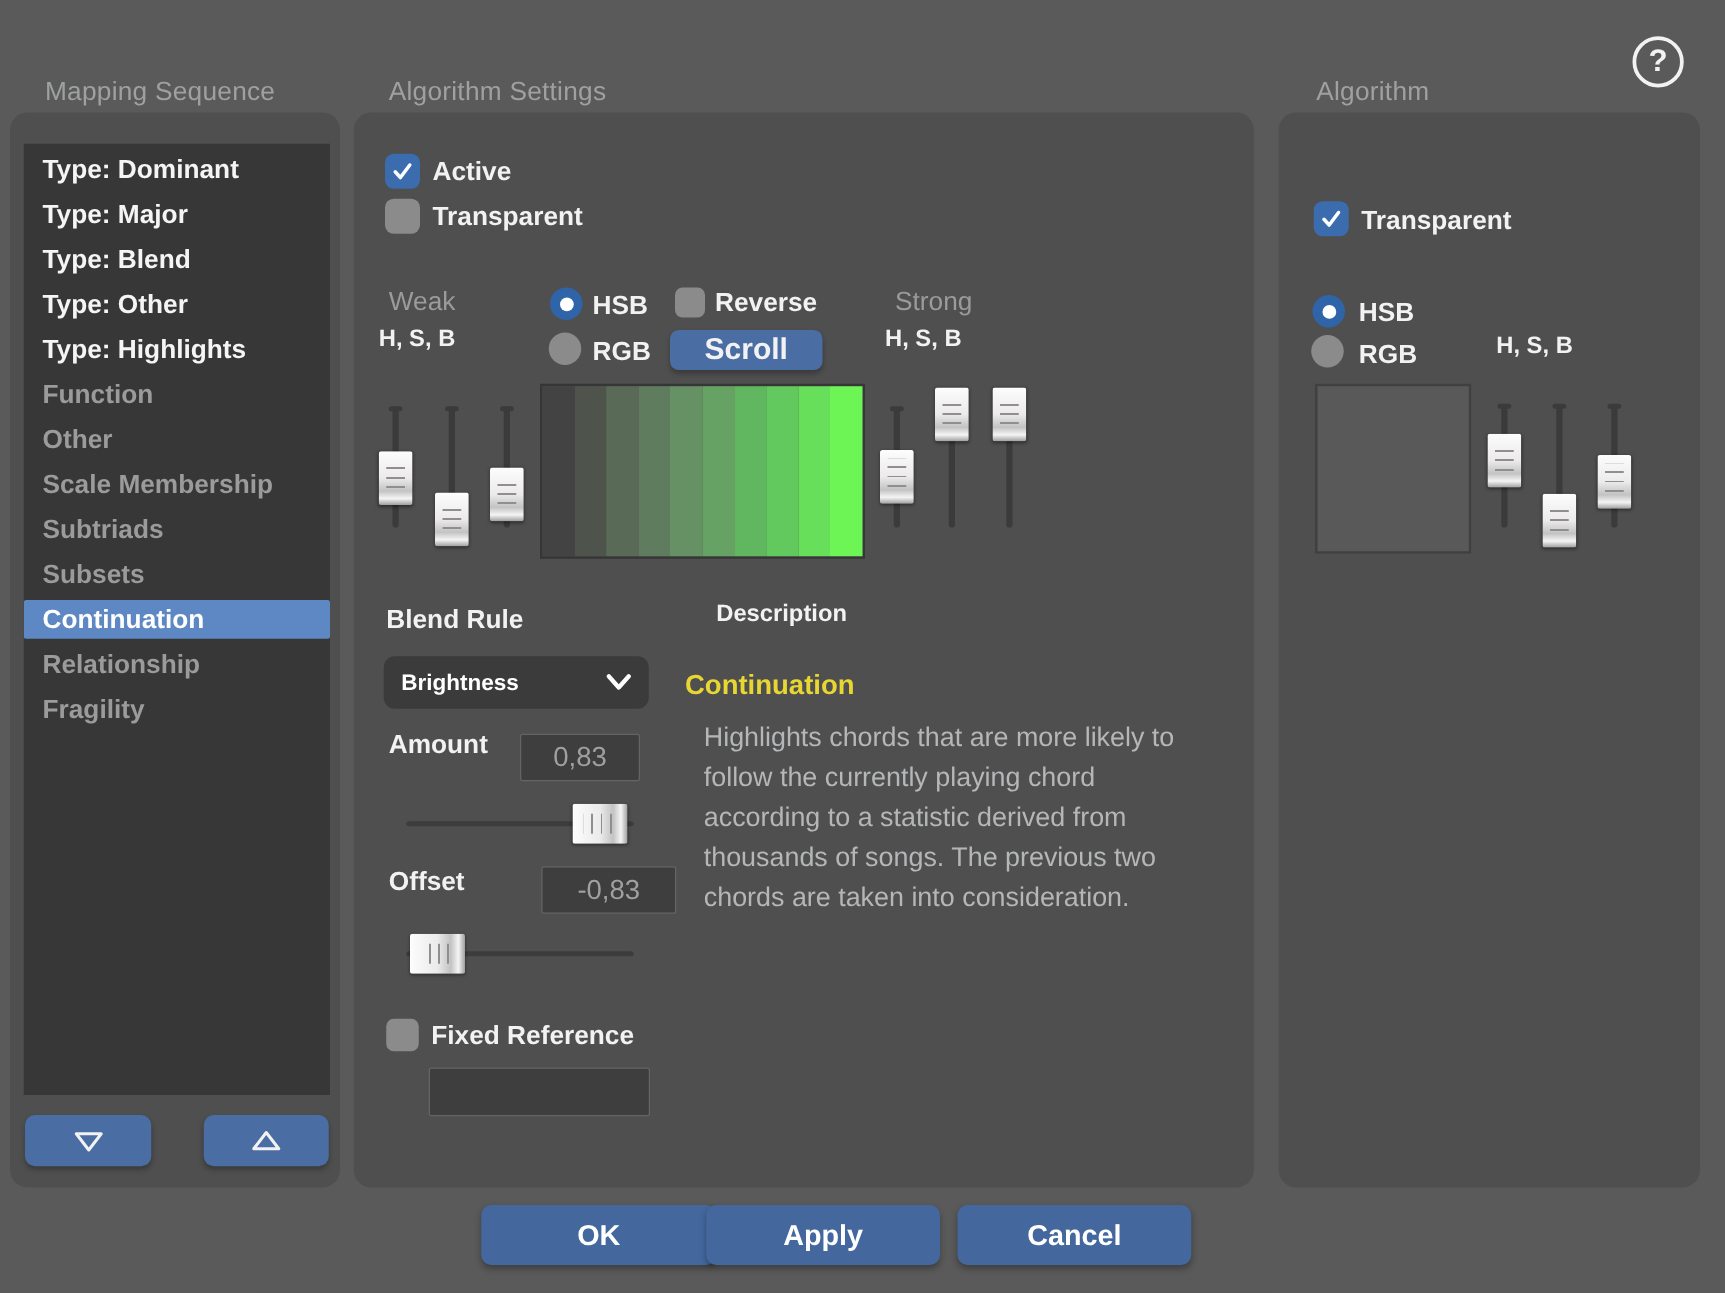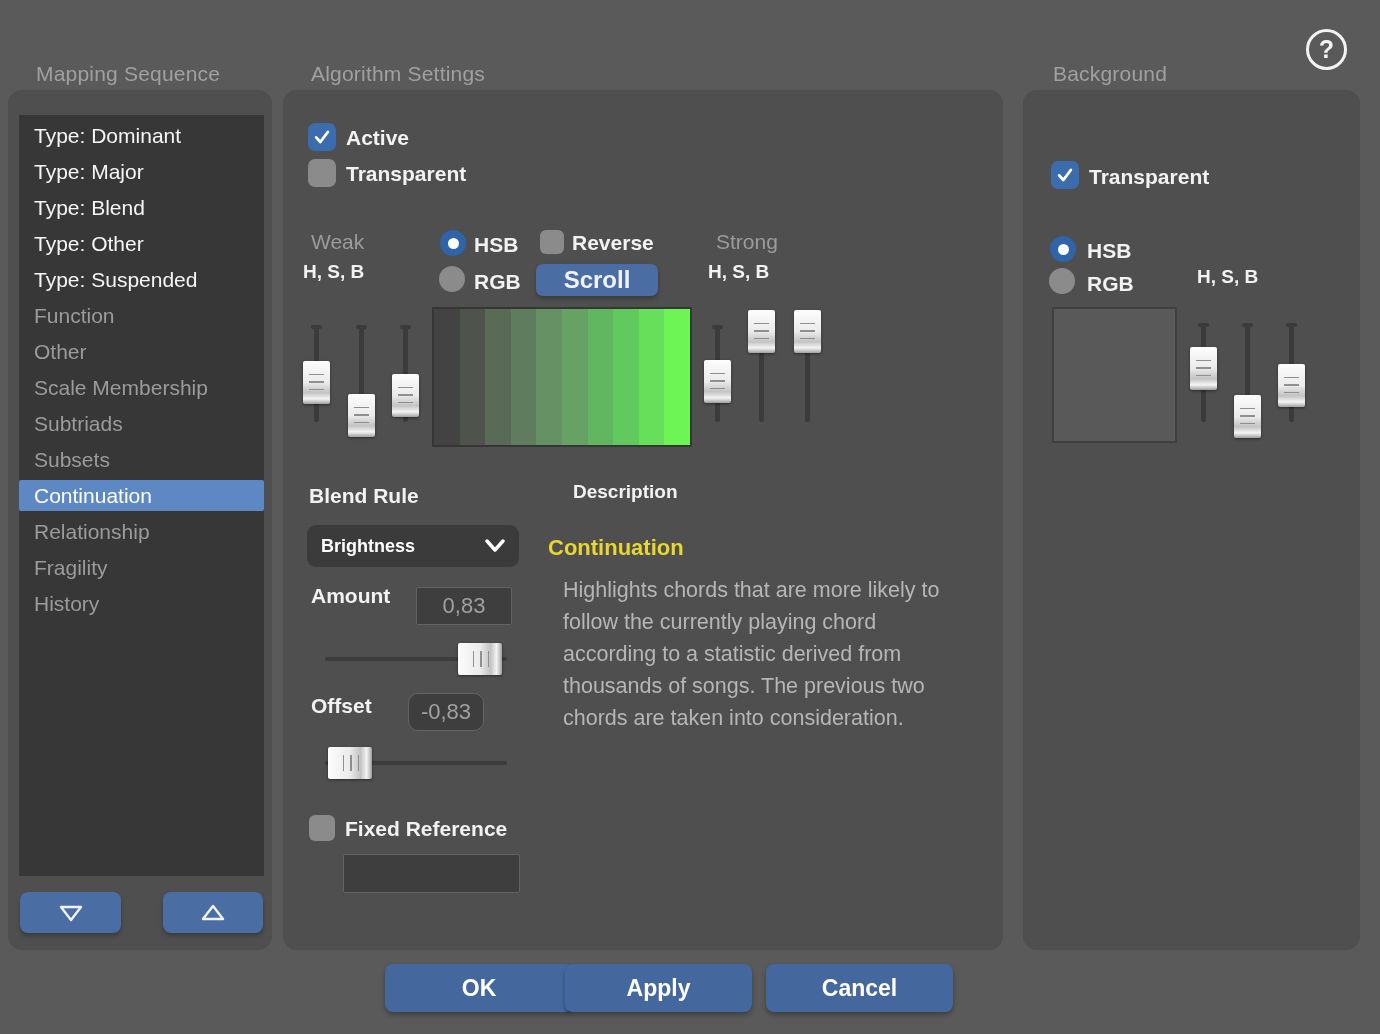--- a/index.html
+++ b/index.html
@@ -10,21 +10,21 @@
 
   
   .help{position:absolute;left:1306px;top:29px;width:41px;height:41px;border:3px solid #f2f2f2;
         border-radius:50%;box-sizing:border-box;display:flex;align-items:center;justify-content:center;
         color:#f2f2f2;font-size:25px;font-weight:600;}
 
   
   .list{position:absolute;left:19px;top:115px;width:245px;height:761px;background:#373737;
         padding-top:5px;box-sizing:border-box;overflow:hidden;}
   .ms-item{height:31px;margin-bottom:5px;line-height:31px;padding-left:15px;font-size:21px;
-           white-space:nowrap;border-radius:2px;}
+           white-space:nowrap;border-radius:2px;font-weight:bold;}
   .ms-item.enabled{color:#f5f5f5;}
   .ms-item.dimmed{color:#9b9b9b;}
   .ms-item.selected{background:#5e88c4;color:#ffffff;}
 
   .blue-btn{position:absolute;background:#4a6da3;border-radius:8px;display:flex;align-items:center;
             justify-content:center;box-shadow:0 3px 4px rgba(0,0,0,.25);}
   .footer-btn{position:absolute;background:#44689e;border-radius:8px;display:flex;align-items:center;
               justify-content:center;color:#fff;font-size:23px;font-weight:600;
               box-shadow:0 3px 5px rgba(0,0,0,.3);}
 
@@ -78,42 +78,41 @@
   .desc-body{position:absolute;left:563px;top:574px;width:412px;color:#b5b6b8;font-size:21.5px;line-height:32px;}
   .desc-head{position:absolute;left:548px;top:535px;color:#e8d732;font-size:22px;font-weight:600;}
 </style>
 </head>
 <body>
 
 <div class="stage">
 
   <div class="section-title" style="left:36px;top:62px;">Mapping Sequence</div>
   <div class="section-title" style="left:311px;top:62px;">Algorithm Settings</div>
-  <div class="section-title" style="left:1053px;top:62px;">Background</div>
+  <div class="section-title" style="left:1053px;top:62px;">Algorithm</div>
 
   <div class="help">
       <span>?</span>
     </div>
 
   <div class="panel" style="left:8px;top:90px;width:264px;height:860px;">
     <div class="list" style="left:11px;top:25px;">
         <div class="ms-item enabled">Type: Dominant</div>
         <div class="ms-item enabled">Type: Major</div>
         <div class="ms-item enabled">Type: Blend</div>
         <div class="ms-item enabled">Type: Other</div>
-        <div class="ms-item enabled">Type: Suspended</div>
+        <div class="ms-item enabled">Type: Highlights</div>
         <div class="ms-item dimmed">Function</div>
         <div class="ms-item dimmed">Other</div>
         <div class="ms-item dimmed">Scale Membership</div>
         <div class="ms-item dimmed">Subtriads</div>
         <div class="ms-item dimmed">Subsets</div>
         <div class="ms-item selected">Continuation</div>
         <div class="ms-item dimmed">Relationship</div>
         <div class="ms-item dimmed">Fragility</div>
-        <div class="ms-item dimmed">History</div>
       </div>
     <div class="blue-btn" style="left:12px;top:802px;width:101px;height:41px;">
       <svg width="30" height="24" viewBox="0 0 30 24">
         <polygon points="5,6 25,6 15,19" fill="none" stroke="#f2f2f2" stroke-width="2.4" stroke-linejoin="round"></polygon>
       </svg>
     </div>
     <div class="blue-btn" style="left:155px;top:802px;width:100px;height:41px;">
       <svg width="30" height="24" viewBox="0 0 30 24">
         <polygon points="15,5 25,18 5,18" fill="none" stroke="#f2f2f2" stroke-width="2.4" stroke-linejoin="round"></polygon>
       </svg>
@@ -200,21 +199,21 @@
     </div>
 
     <div class="label" style="left:28px;top:494px;">Amount</div>
     <input class="field" style="left: 133px; top: 497px; width: 96px; height: 38px;" value="0,83">
     <div class="hslider" style="left:42px;top:553px;">
       <div class="track"></div>
         <div class="hthumb thumb" style="left: 132.7px;"></div>
     </div>
 
     <div class="label" style="left:28px;top:604px;">Offset</div>
-    <input class="field" style="left: 125px; top: 603px; width: 76px; height: 38px; border-radius: 10px;" value="-0,83">
+    <input class="field" style="left: 150px; top: 603px; width: 108px; height: 38px;" value="-0,83">
     <div class="hslider" style="left:42px;top:657px;">
       <div class="track"></div>
         <div class="hthumb thumb" style="left: 3.48px;"></div>
     </div>
 
     <div class="checkbox sm" style="left:26px;top:725px;width:26px;height:26px;"></div>
     <div class="label" style="left:62px;top:727px;">Fixed Reference</div>
     <input class="field" style="left: 60px; top: 764px; width: 177px; height: 39px; text-align: left;" value="">
 
     <div class="label" style="left:254px;top:391px;font-size:19px;margin-left:36px;">Description</div>

